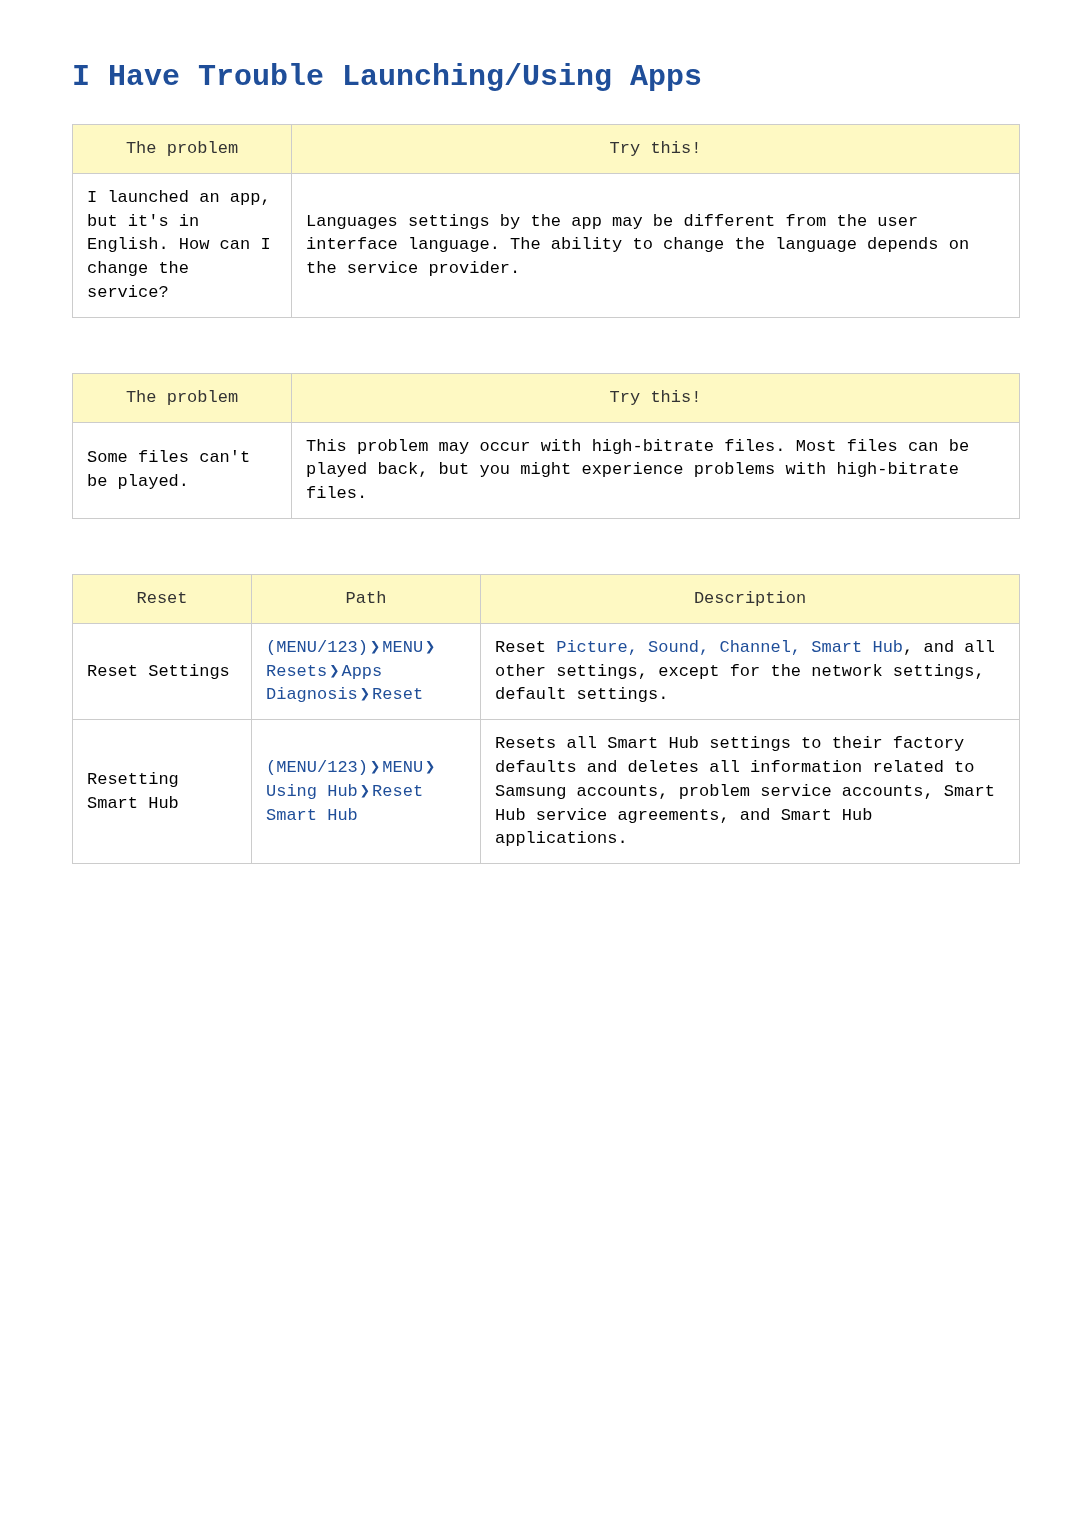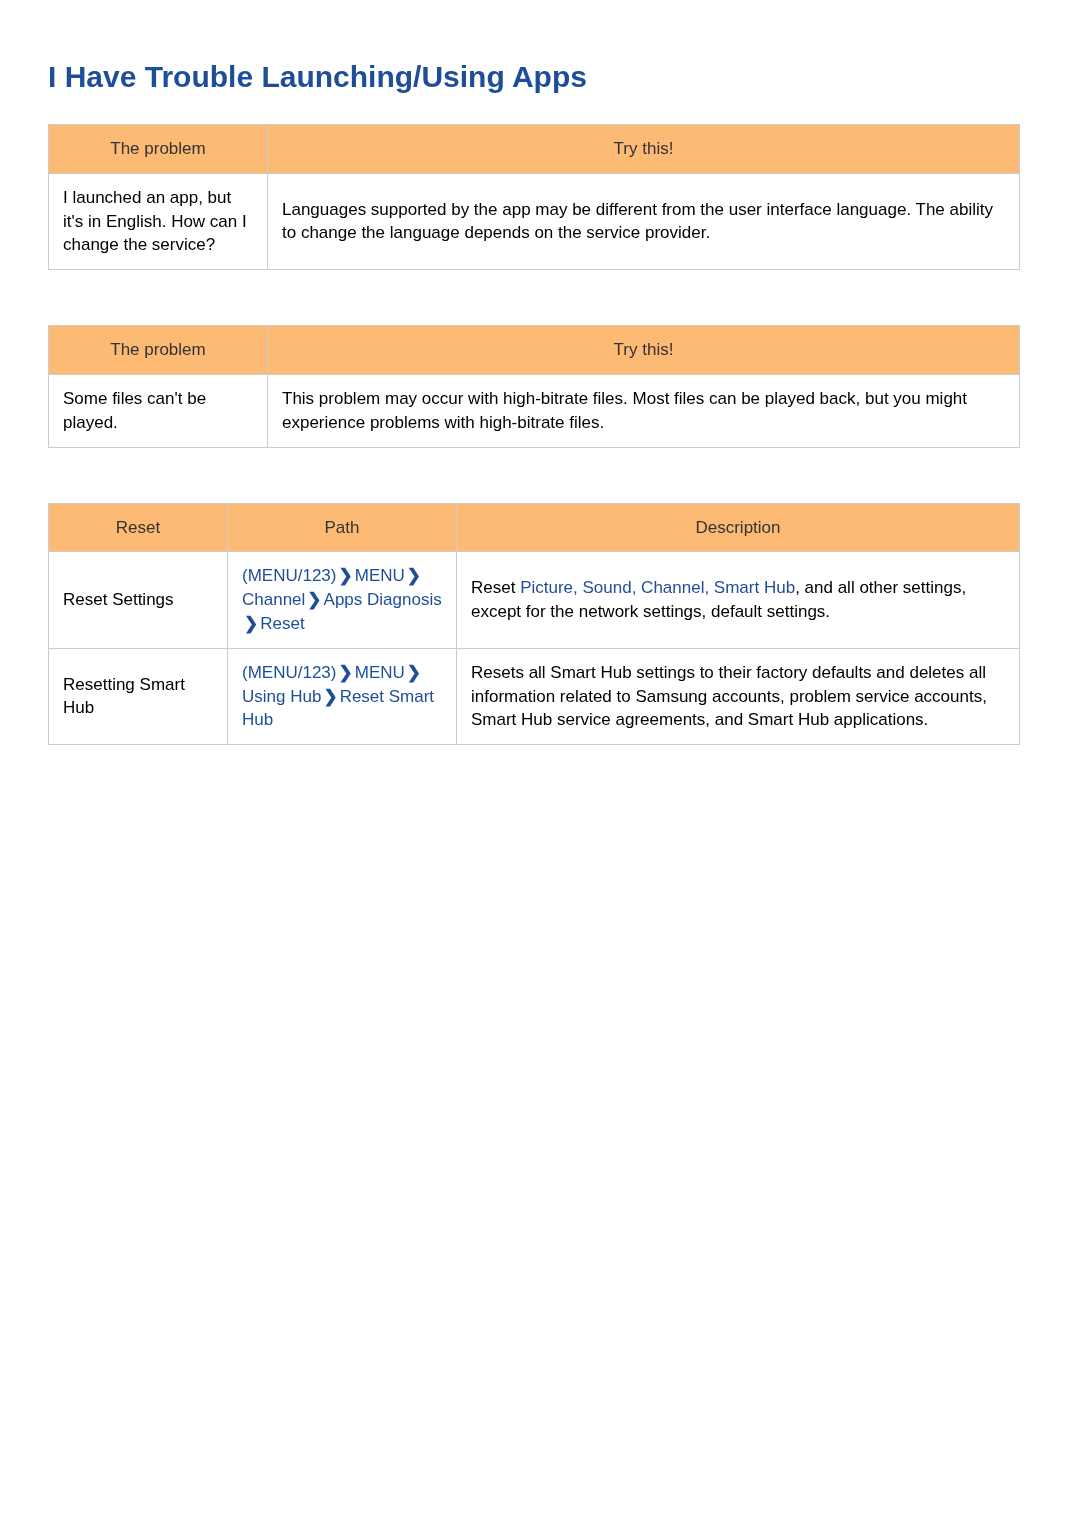--- a/index.html
+++ b/index.html
@@ -5,21 +5,22 @@
   body {
     margin: 0;
     padding: 0;
     background: #fff;
     font-family: Arial, Helvetica, sans-serif;
     width: 1080px;
     min-height: 1527px;
     color: #000;
   }
   .page {
-    padding: 60px 60px 0 48px;
+    padding: 60px 60px 0 72px;
+    font-family: Liberation Mono, monospace;
   }
   h2.section-title {
     color: #1F4E99;
     font-size: 30px;
     font-weight: bold;
     margin: 0 0 30px 0;
   }
   .section {
     margin-bottom: 55px;
   }
@@ -30,21 +31,21 @@
     line-height: 1.4;
   }
   table.manual-table th,
   table.manual-table td {
     border: 1px solid #ccc;
     padding: 12px 14px;
     text-align: left;
     vertical-align: middle;
   }
   table.manual-table th {
-    background: #fdba74;
+    background: #fef9c3;
     color: #333;
     font-weight: normal;
     text-align: center;
   }
   .w-prob { width: 190px; }
   .w-reset { width: 150px; }
   .w-path  { width: 200px; }
 
   .accent { color: #1F4E99; }
   .nav-chevron {
@@ -63,21 +64,21 @@
     <table class="manual-table">
       <thead>
         <tr>
           <th class="w-prob">The problem</th>
           <th>Try this!</th>
         </tr>
       </thead>
       <tbody>
         <tr>
           <td>I launched an app, but it's in English. How can I change the service?</td>
-          <td>Languages supported by the app may be different from the user interface language. The ability to change the language depends on the service provider.</td>
+          <td>Languages settings by the app may be different from the user interface language. The ability to change the language depends on the service provider.</td>
         </tr>
       </tbody>
     </table>
   </div>
 
   <div class="section">
     <table class="manual-table">
       <thead>
         <tr>
           <th class="w-prob">The problem</th>
@@ -98,21 +99,21 @@
       <thead>
         <tr>
           <th class="w-reset">Reset</th>
           <th class="w-path">Path</th>
           <th>Description</th>
         </tr>
       </thead>
       <tbody>
         <tr>
           <td>Reset Settings</td>
-          <td><span class="accent">(MENU/123)</span><span class="accent nav-chevron"> ❯ </span><span class="accent">MENU</span><span class="accent nav-chevron"> ❯ </span><span class="accent">Channel</span><span class="accent nav-chevron"> ❯ </span><span class="accent">Apps Diagnosis</span><span class="accent nav-chevron"> ❯ </span><span class="accent">Reset</span></td>
+          <td><span class="accent">(MENU/123)</span><span class="accent nav-chevron"> ❯ </span><span class="accent">MENU</span><span class="accent nav-chevron"> ❯ </span><span class="accent">Resets</span><span class="accent nav-chevron"> ❯ </span><span class="accent">Apps Diagnosis</span><span class="accent nav-chevron"> ❯ </span><span class="accent">Reset</span></td>
           <td>
             <span>Reset </span><span class="accent">Picture, Sound, Channel, Smart Hub</span><span>, and all other settings, except for the network settings, default settings.</span>
           </td>
         </tr>
         <tr>
           <td>Resetting Smart Hub</td>
           <td><span class="accent">(MENU/123)</span><span class="accent nav-chevron"> ❯ </span><span class="accent">MENU</span><span class="accent nav-chevron"> ❯ </span><span class="accent">Using Hub</span><span class="accent nav-chevron"> ❯ </span><span class="accent">Reset Smart Hub</span></td>
           <td>
             <span></span><span class="accent"></span><span>Resets all Smart Hub settings to their factory defaults and deletes all information related to Samsung accounts, problem service accounts, Smart Hub service agreements, and Smart Hub applications.</span>
           </td>

